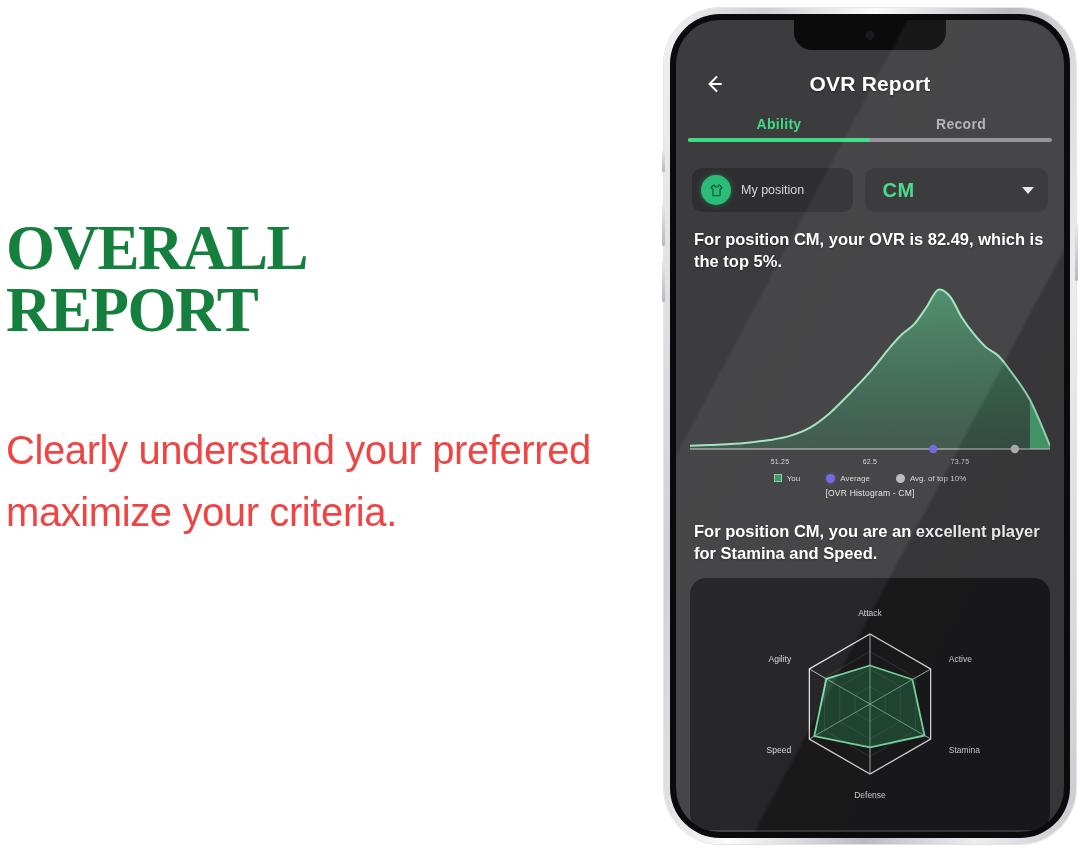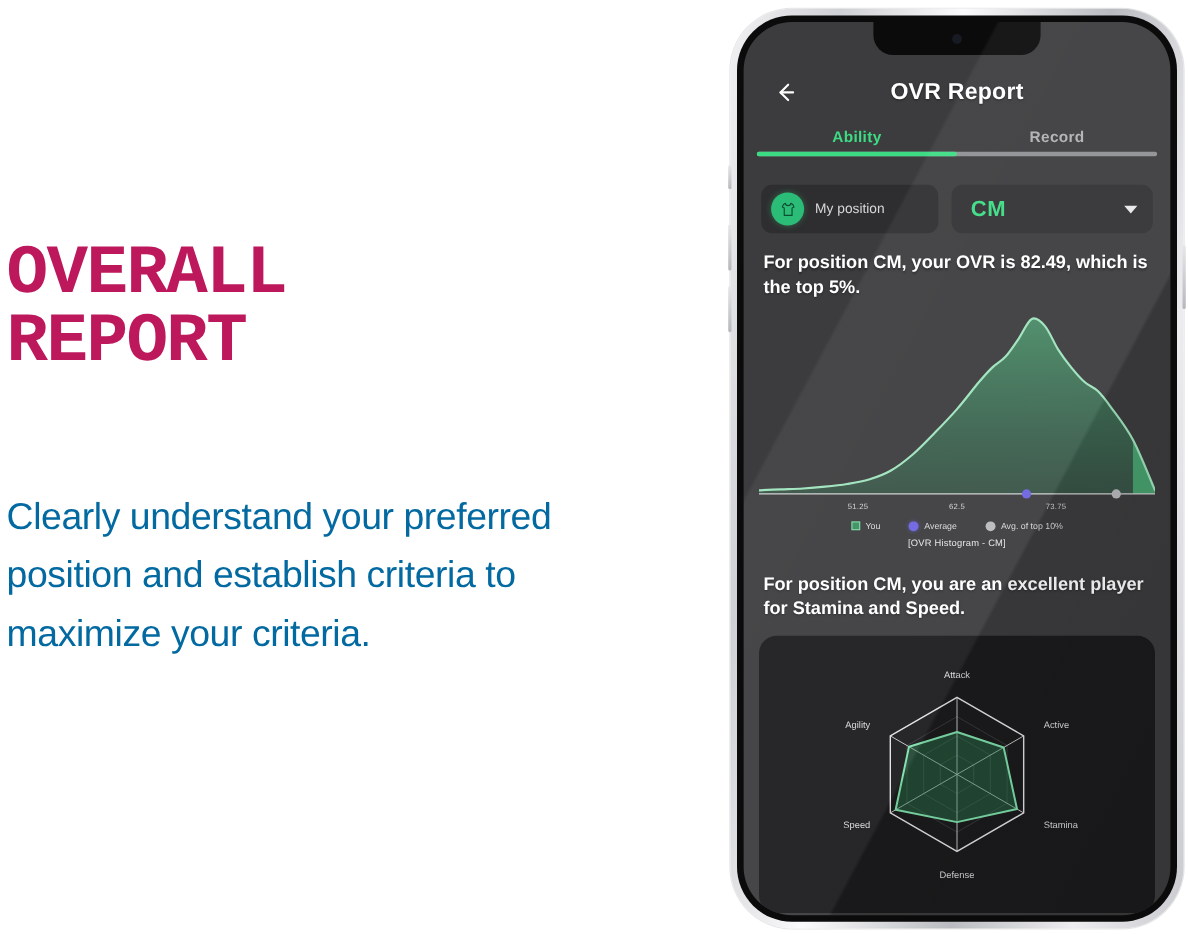--- a/index.html
+++ b/index.html
@@ -24,30 +24,30 @@
     position: absolute;
     left: 6px;
     top: 218px;
     width: 630px;
   }
   .headline {
     font-size: 63px;
     font-weight: 700;
     line-height: 0.98;
     letter-spacing: -1.5px;
-    color: #be185d;
-    font-family: Liberation Mono, monospace;
+    color: #15803d;
+    font-family: Liberation Serif, serif;
   }
   .headline .l2 { display: block; }
 
   .subcopy {
-    margin-top: 103px;
-    font-size: 34px;
+    margin-top: 78px;
+    font-size: 40px;
     line-height: 1.55;
-    color: #0369a1;
+    color: #ef4444;
     font-weight: 400;
     letter-spacing: -0.4px;
   }
   .subcopy span { display: block; }
 
   
   #phone {
     position: absolute;
     left: 664px;
     top: 8px;
@@ -340,21 +340,20 @@
 
 <div id="stage">
 
   <div class="copy">
     <div class="headline">
       <span class="l1">OVERALL</span>
       <span class="l2">REPORT</span>
     </div>
     <div class="subcopy">
       <span>Clearly understand your preferred</span>
-      <span>position and establish criteria to</span>
       <span>maximize your criteria.</span>
     </div>
   </div>
 
   <div id="phone">
     <div class="side-btn sb-mute"></div>
     <div class="side-btn sb-vup"></div>
     <div class="side-btn sb-vdn"></div>
     <div class="side-btn sb-power"></div>
 

